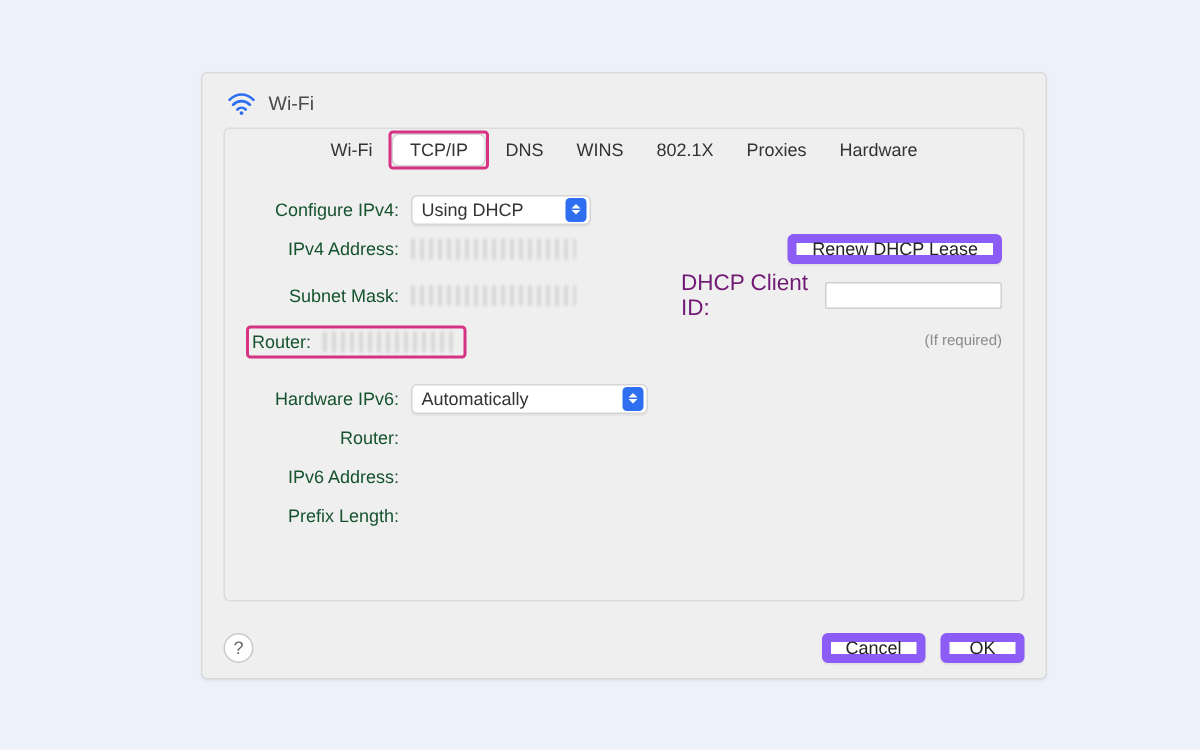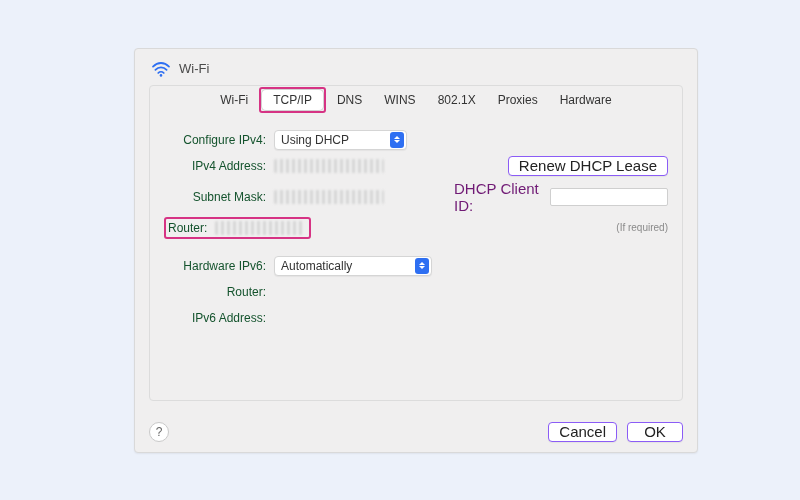--- a/index.html
+++ b/index.html
@@ -102,21 +102,21 @@
       align-items: center;
       justify-content: space-between;
       background: #fff;
       border: 1px solid #d5d5d5;
       border-radius: 4px;
       height: 20px;
       padding: 0 2px 0 6px;
       font-size: 12px;
       box-shadow: 0 1px 1px rgba(0,0,0,0.05);
     }
-    .select.w1 { width: 133px; }
+    .select.w1 { width: 120px; }
     .select.w2 { width: 158px; }
     .select-caret {
       width: 14px;
       height: 16px;
       border-radius: 3px;
       background: #2e6ff2;
       display: inline-flex;
       flex-direction: column;
       align-items: center;
       justify-content: center;
@@ -140,25 +140,25 @@
       border: 2px solid #d63384;
       border-radius: 3px;
       padding: 2px 4px 2px 2px;
       display: inline-flex;
       align-items: center;
       gap: 8px;
     }
     .router-highlight .label { width: auto; padding-right: 0; }
     .btn {
       background: #fff;
-      border: 1px solid #8b5cf6;
+      border: 6px solid #8b5cf6;
       border-radius: 4px;
       height: 20px;
       padding: 0 10px;
-      font-size: 15px;
+      font-size: 12px;
       color: #222;
       box-shadow: 0 1px 1px rgba(0,0,0,0.05);
       cursor: default;
       display: inline-flex;
       align-items: center;
     }
     .input {
       background: #fff;
       border: 1px solid #cfcfcf;
       border-radius: 2px;
@@ -303,20 +303,25 @@
         <div class="value-col"></div>
         <div class="side-col"></div>
       </div>
 
       <div class="row">
         <div class="label">IPv6 Address:</div>
         <div class="value-col"></div>
         <div class="side-col"></div>
       </div>
 
+      <div class="row">
+        <div class="label">Prefix Length:</div>
+        <div class="value-col"></div>
+        <div class="side-col"></div>
+      </div>
 
     </div>
   </div>
 
   <div class="footer">
     <div class="help">?</div>
     <div class="footer-btns">
       <button class="btn">Cancel</button>
       <button class="btn">OK</button>
     </div>

